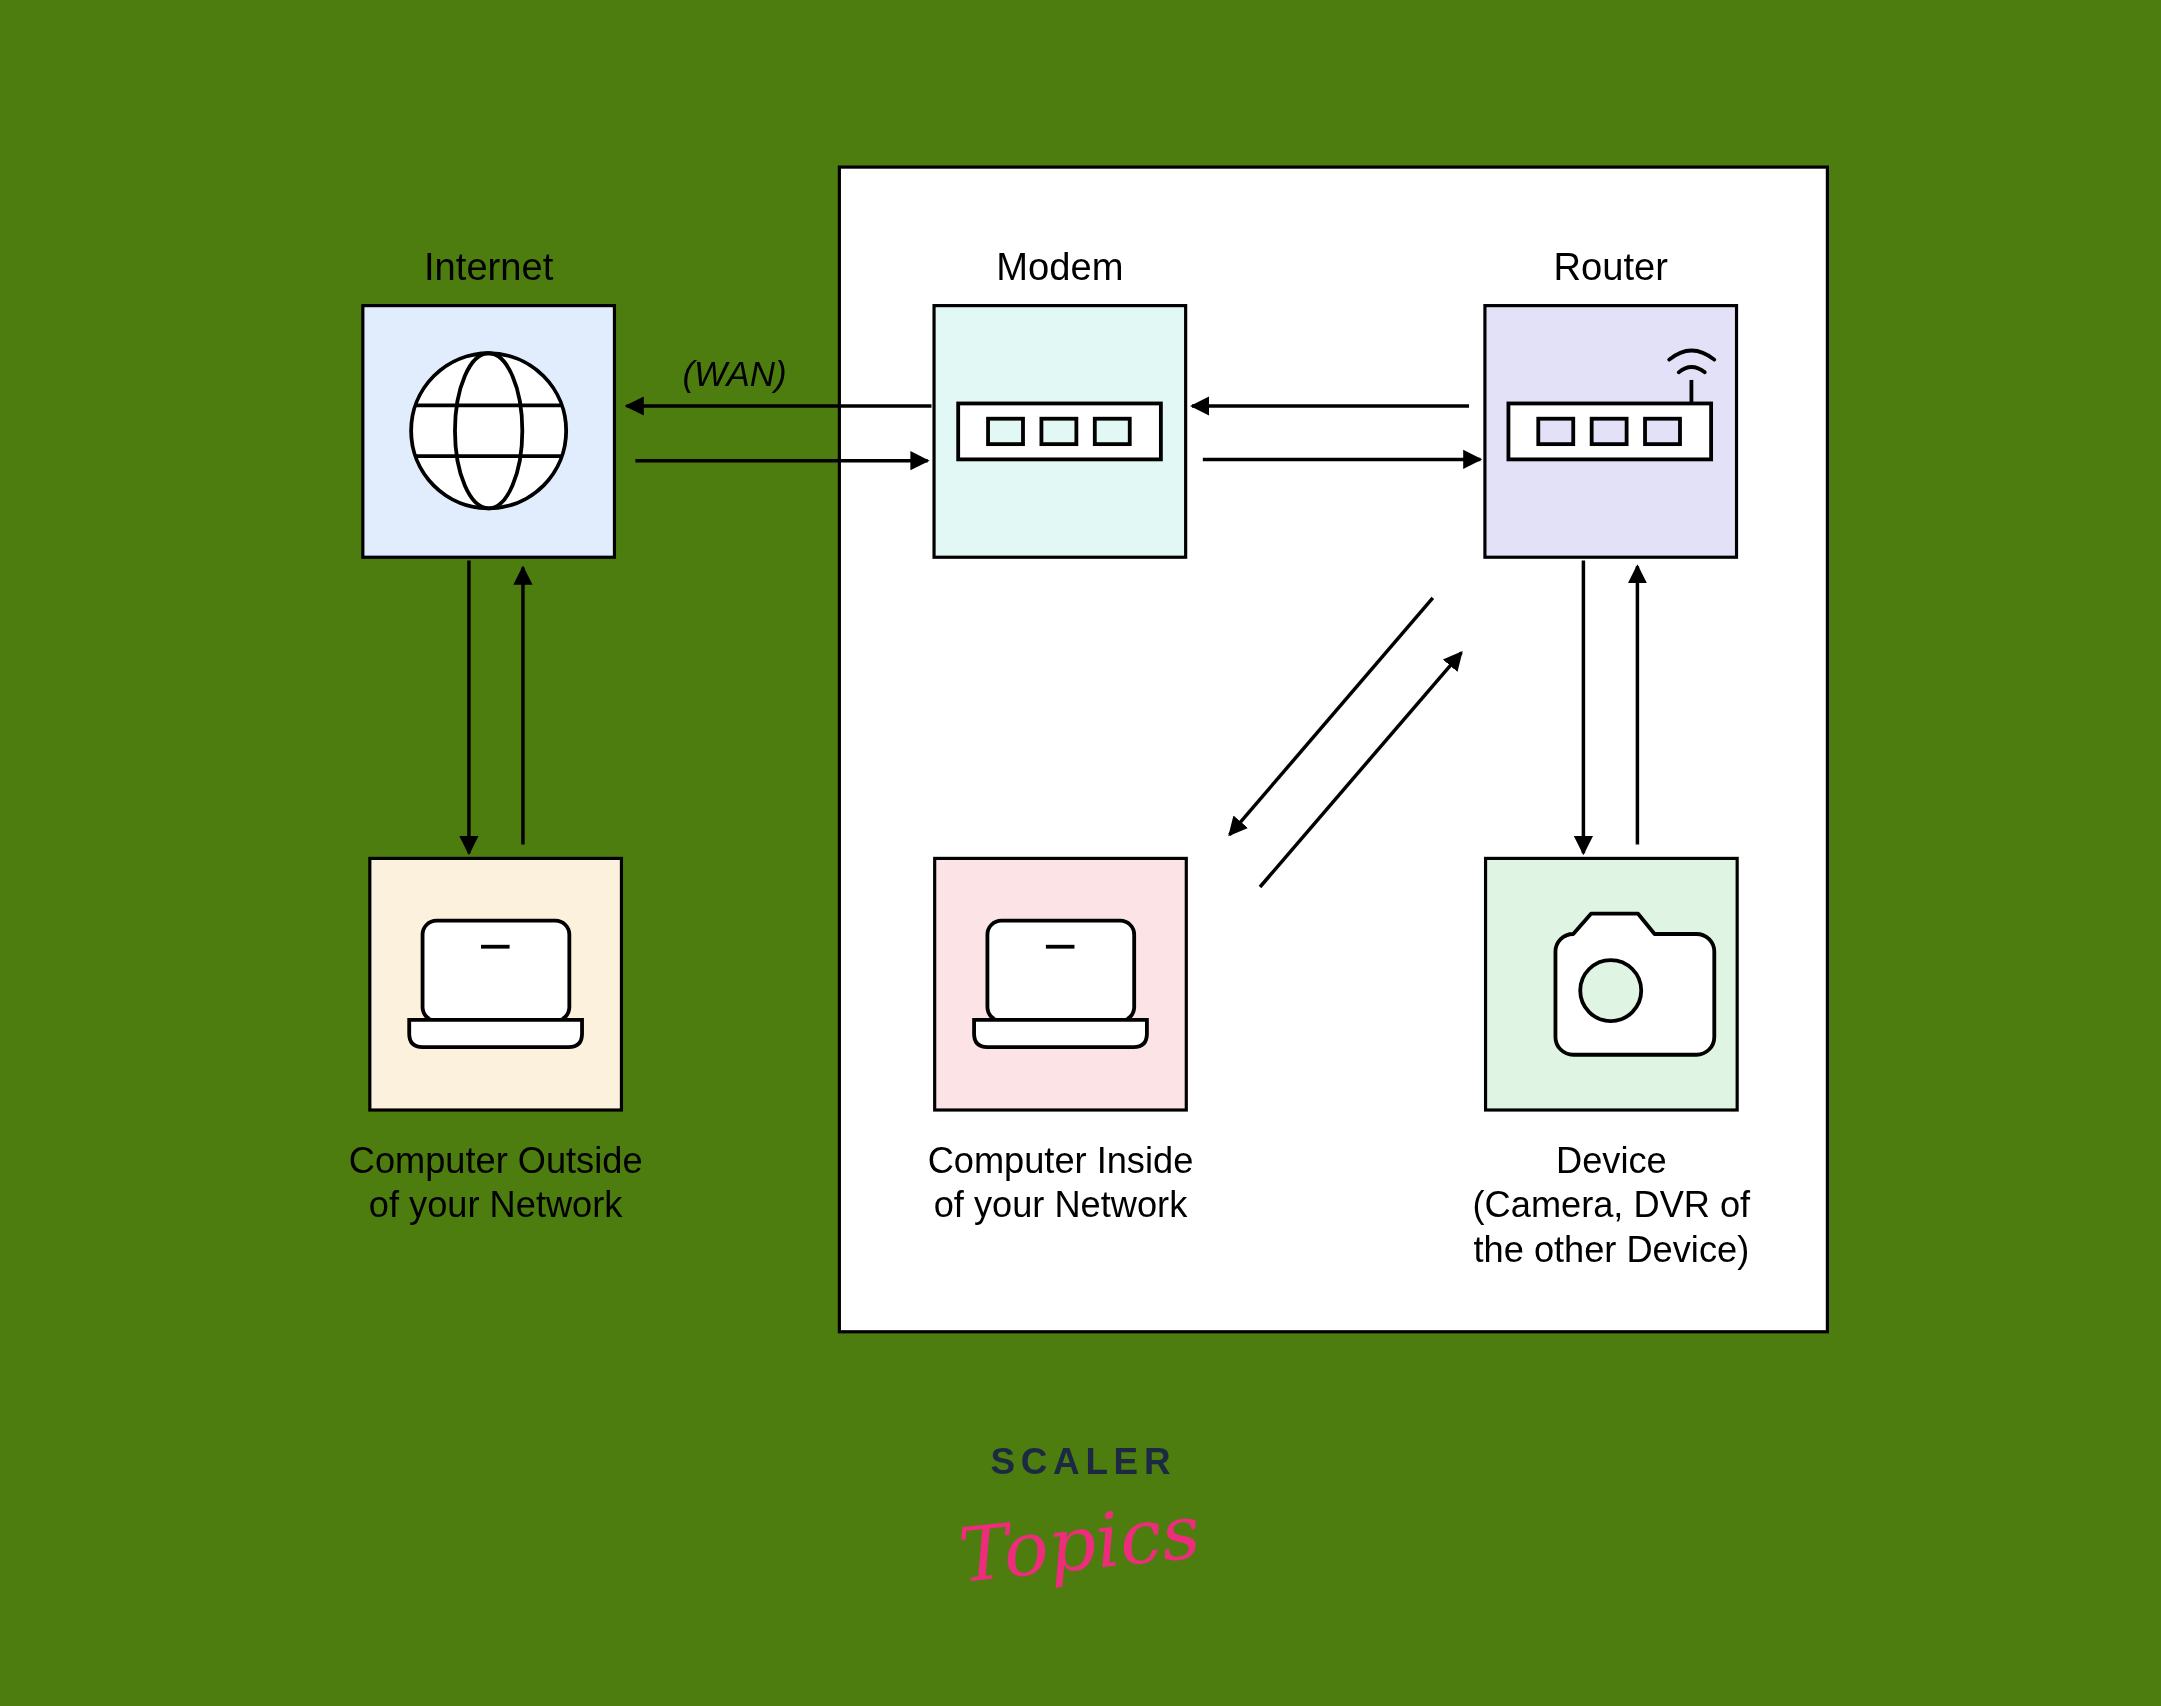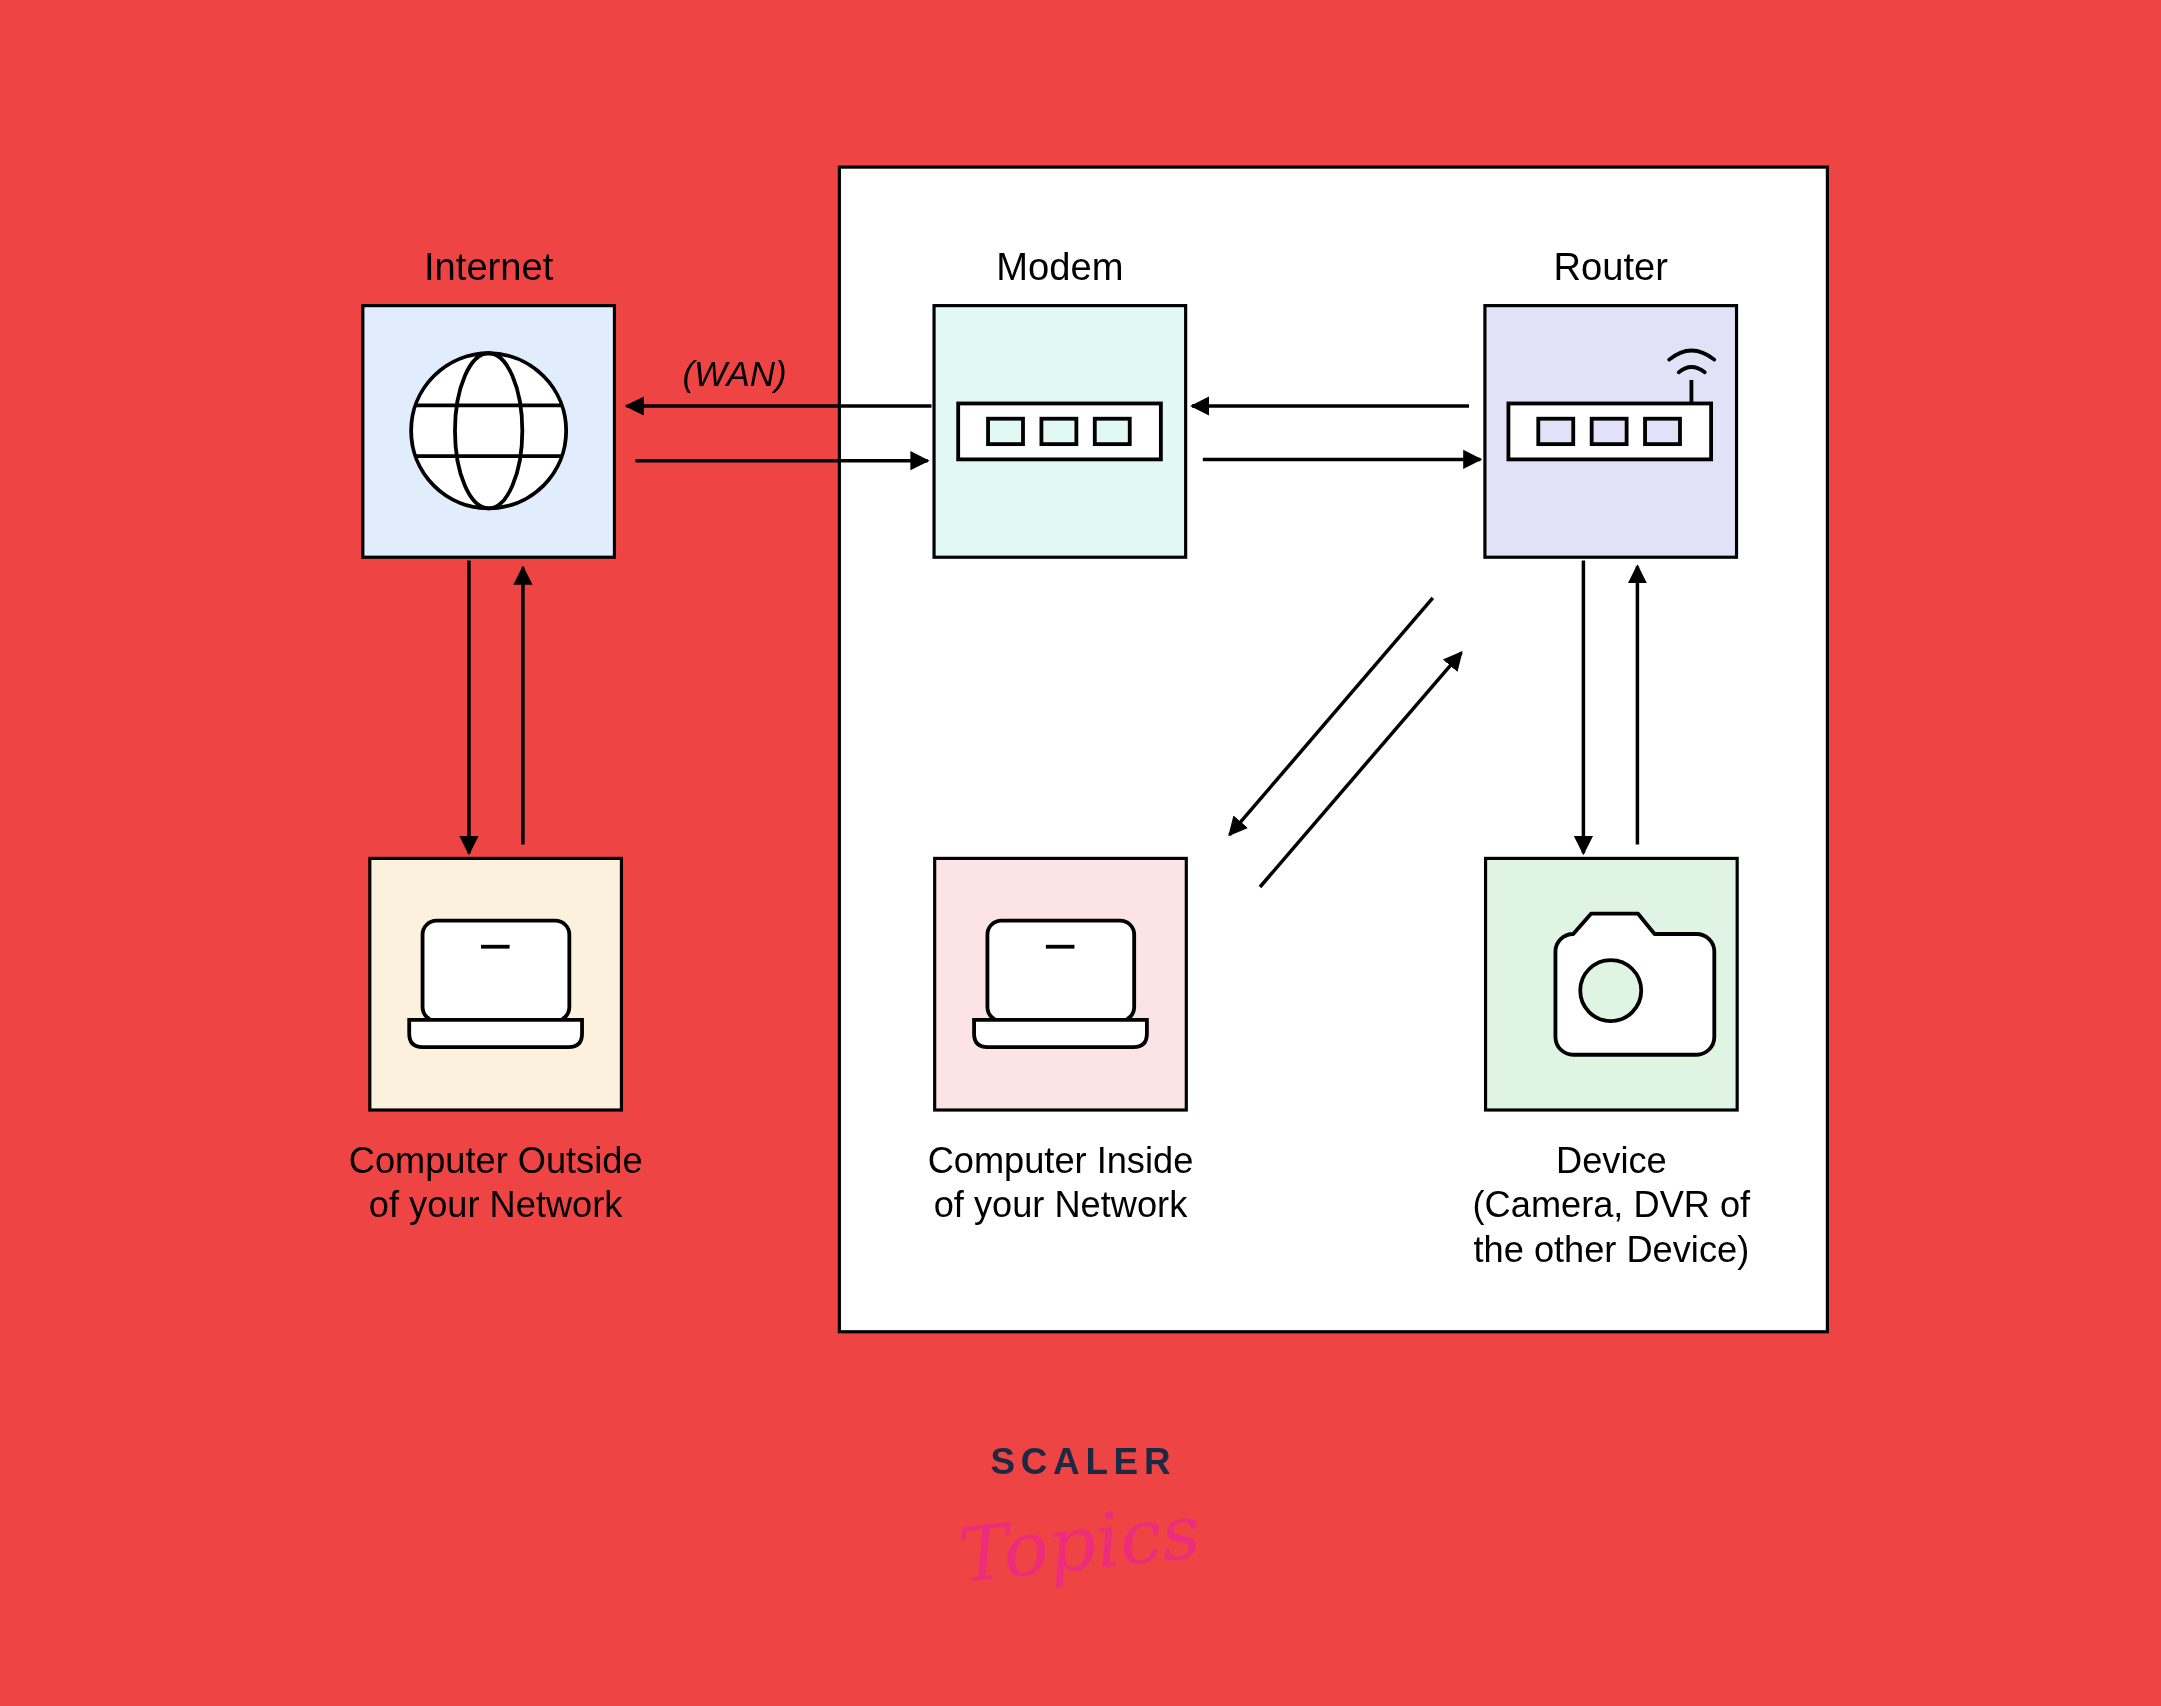--- a/index.html
+++ b/index.html
@@ -4,21 +4,21 @@
 <style>
   html, body {
     margin: 0;
     padding: 0;
     background: #ffffff;
   }
   .stage {
     width: 2161px;
     height: 1706px;
     position: relative;
-    background: #ef4444;
+    background: #4d7c0f;
   }
   svg { display: block; }
 
   .node-rect   { stroke: #000000; stroke-width: 5; }
   .container-rect { fill: #ffffff; stroke: #000000; stroke-width: 5; }
 
   .icon-stroke { fill: none; stroke: #000000; stroke-width: 6; }
   .icon-white  { fill: #ffffff; stroke: #000000; stroke-width: 6; }
   .icon-fill   { stroke: #000000; stroke-width: 6; }
 

